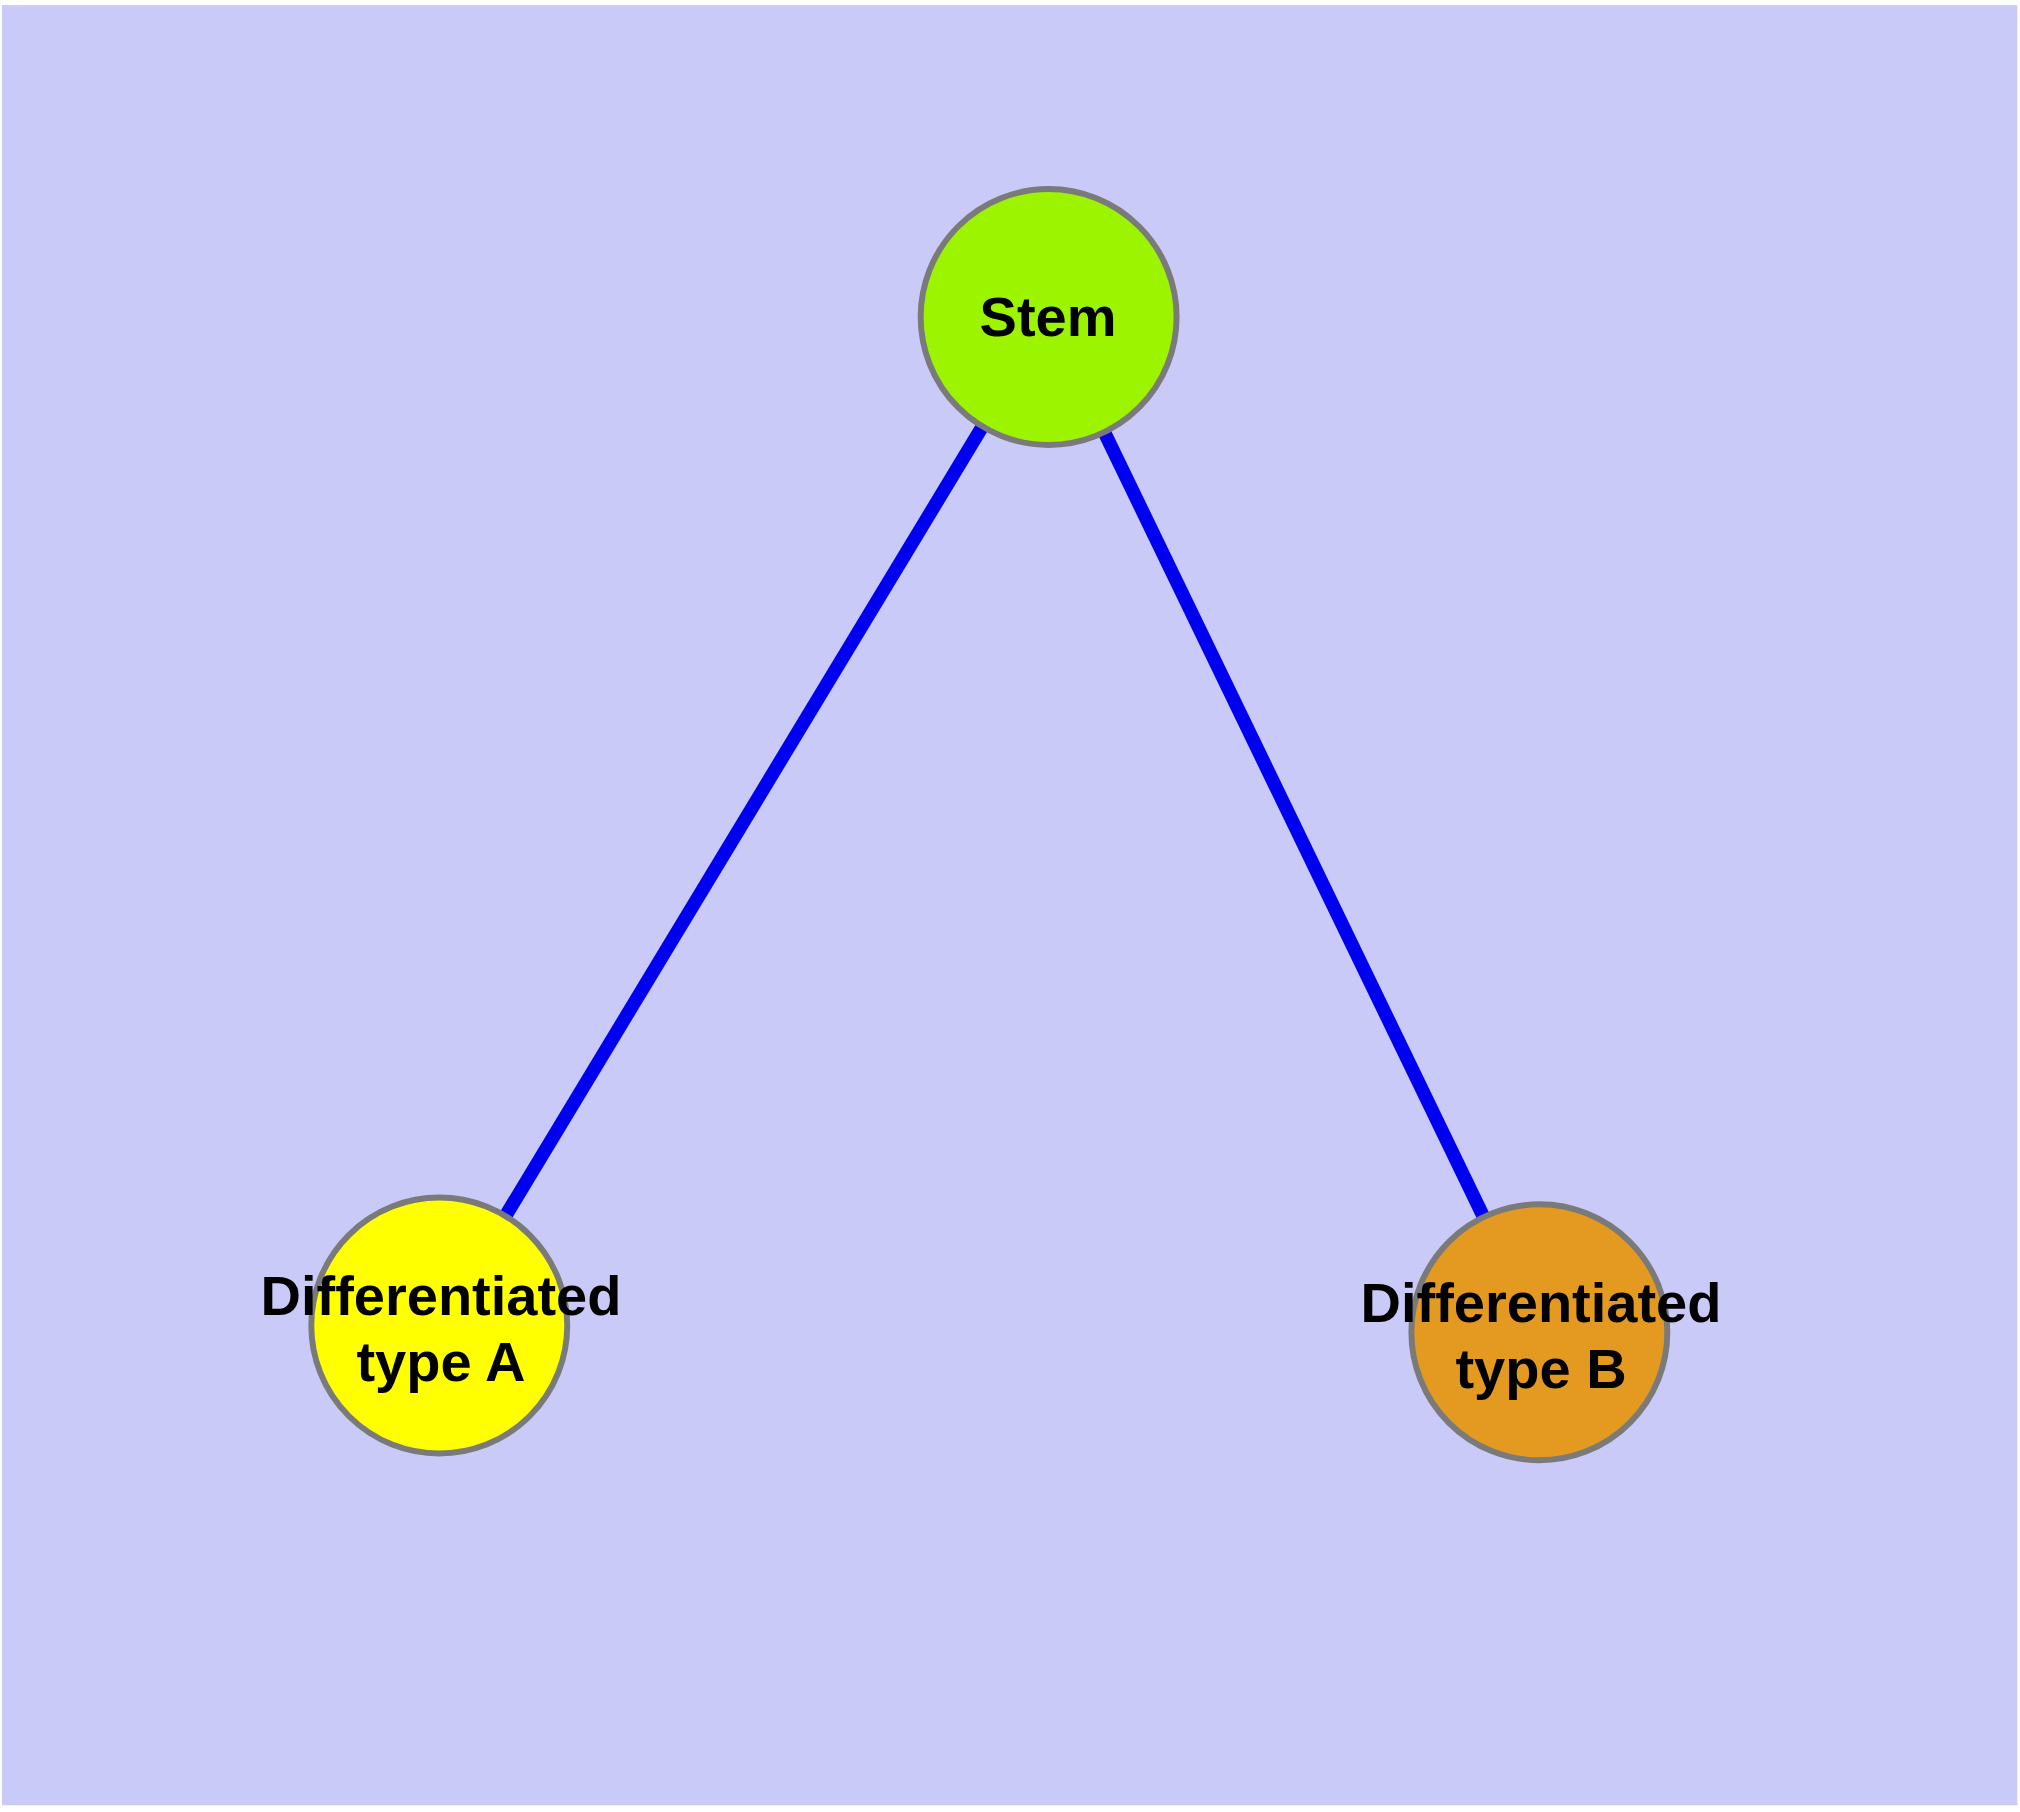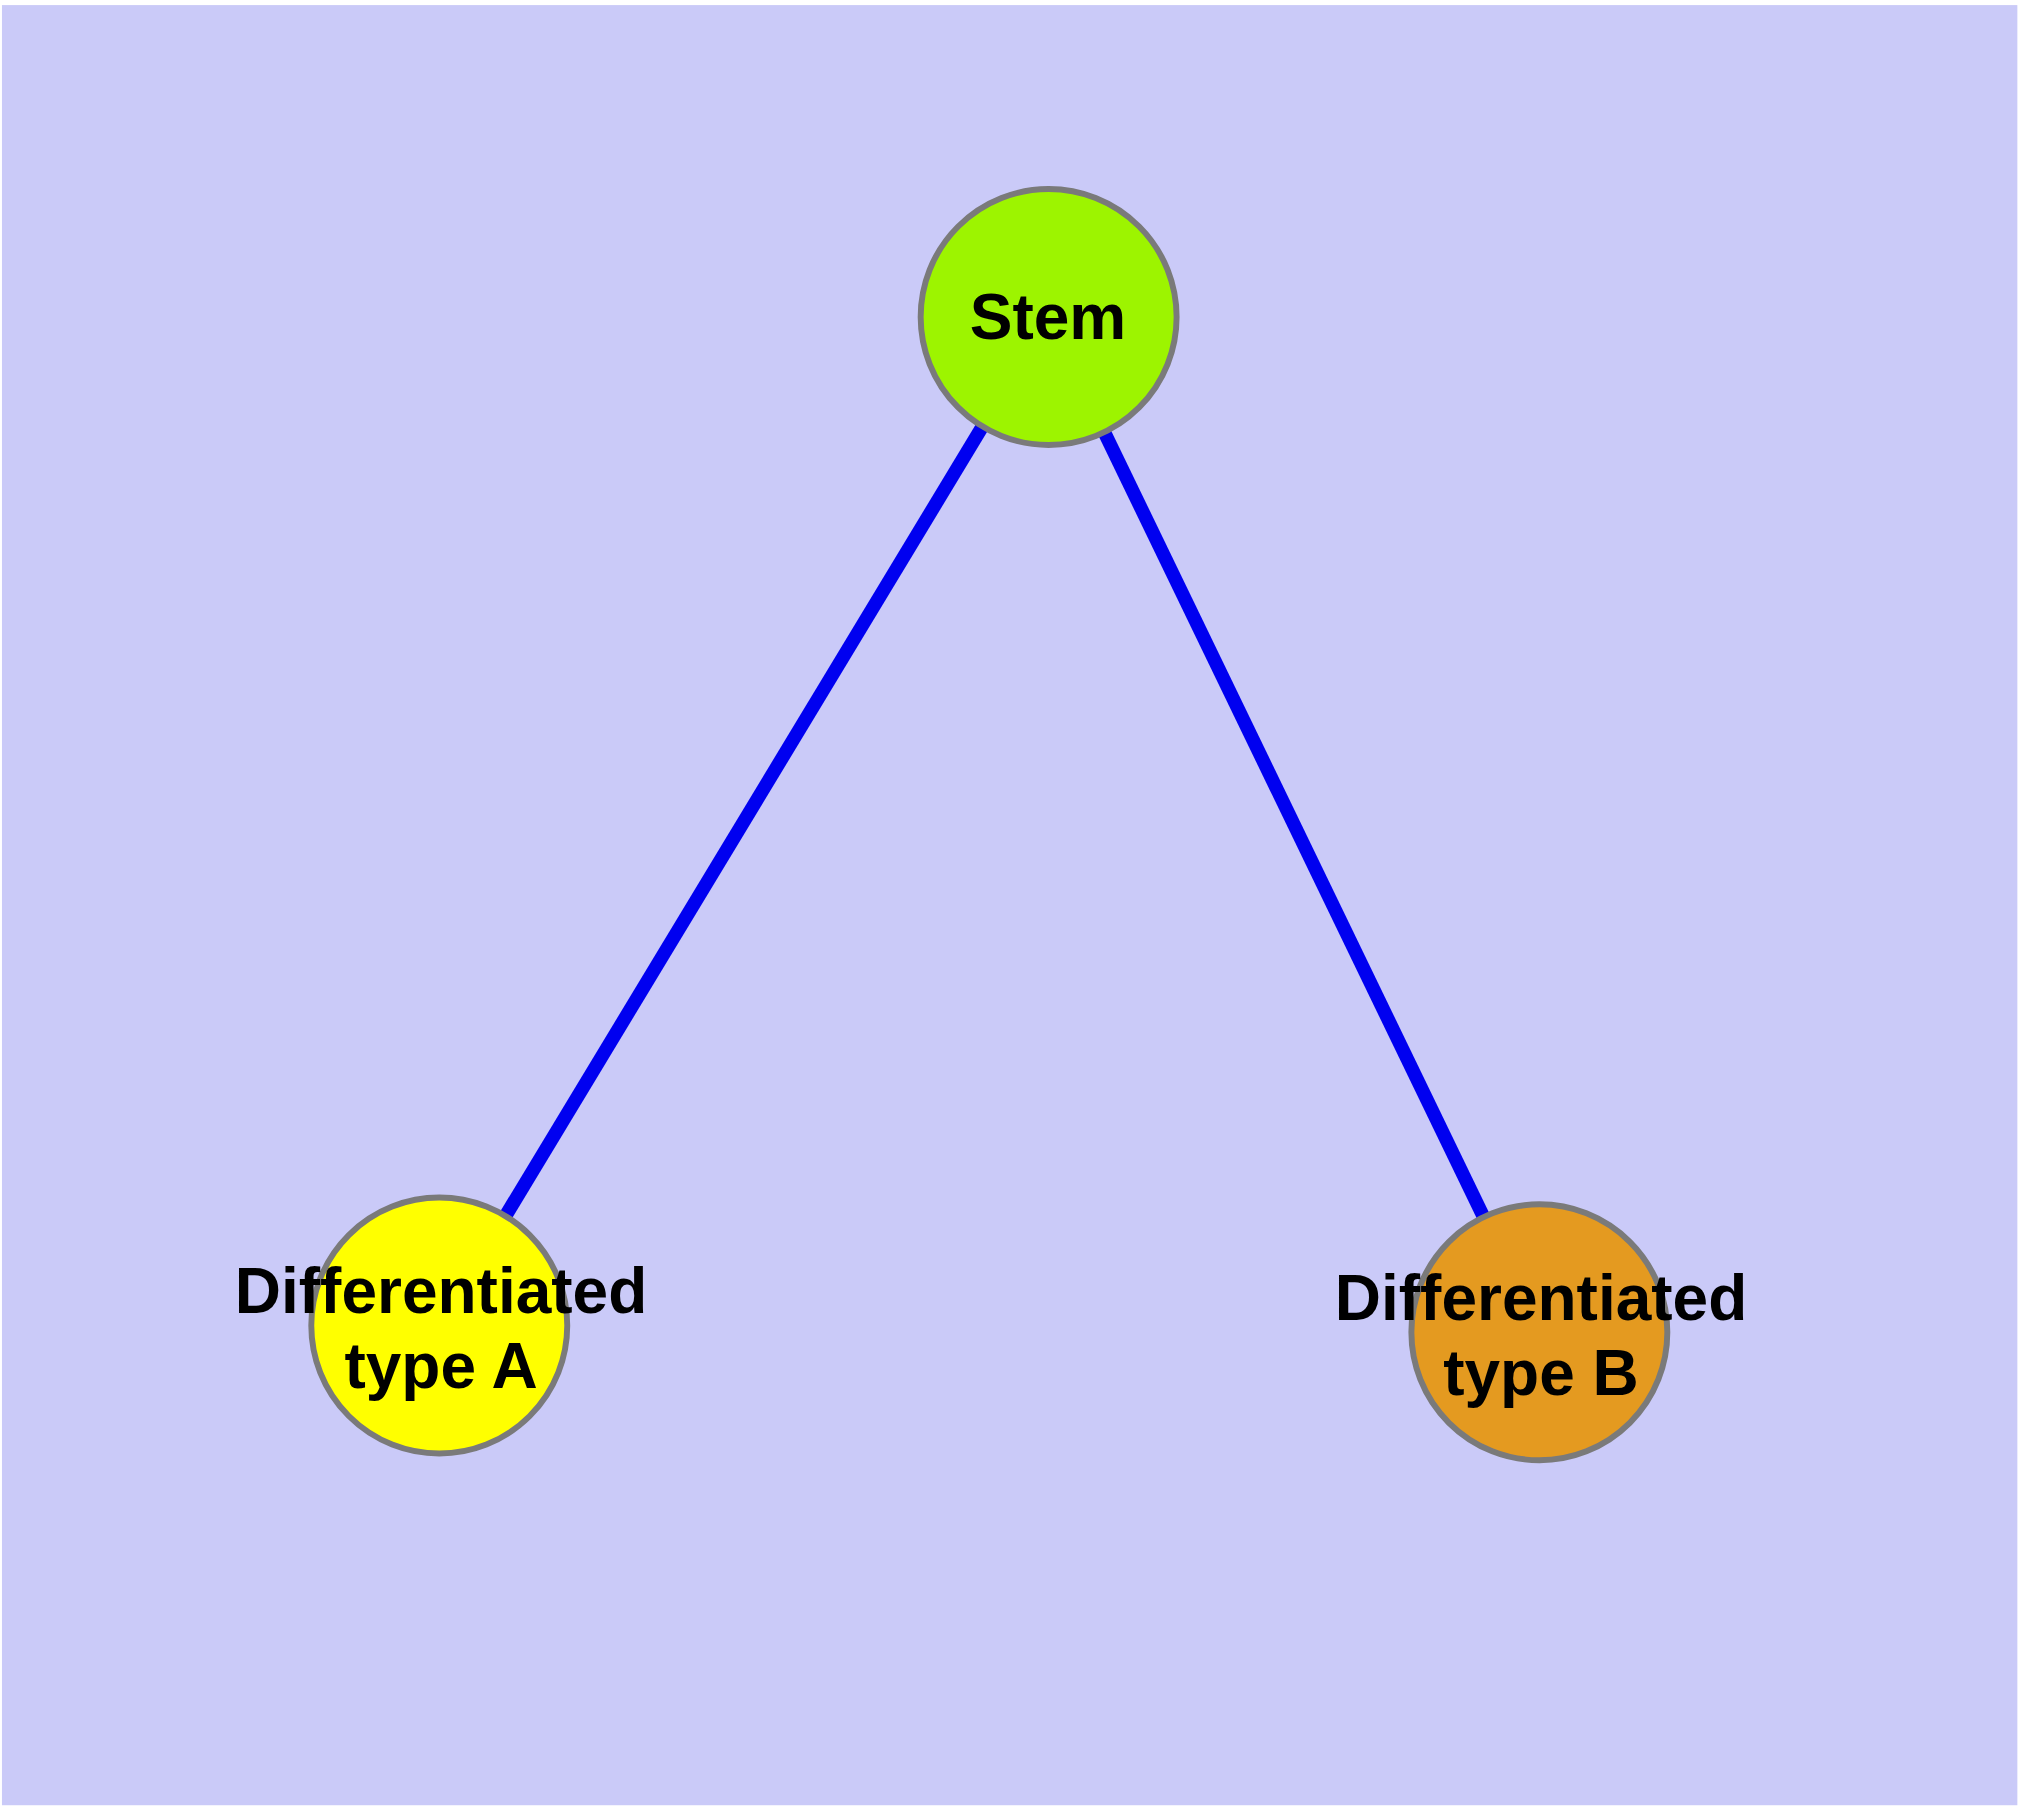--- a/index.html
+++ b/index.html
@@ -29,21 +29,21 @@
       left: 0;
       top: 0;
       width: 100%;
       height: 100%;
       pointer-events: none;
     }
     .node-label {
       position: absolute;
       transform: translate(-50%, -50%);
       font-weight: bold;
-      font-size: 64px;
+      font-size: 56px;
       line-height: 1.17;
       color: #000000;
       text-align: center;
       white-space: pre-line;
       letter-spacing: 0px;
     }
   </style>
 </head>
 <body>
 

